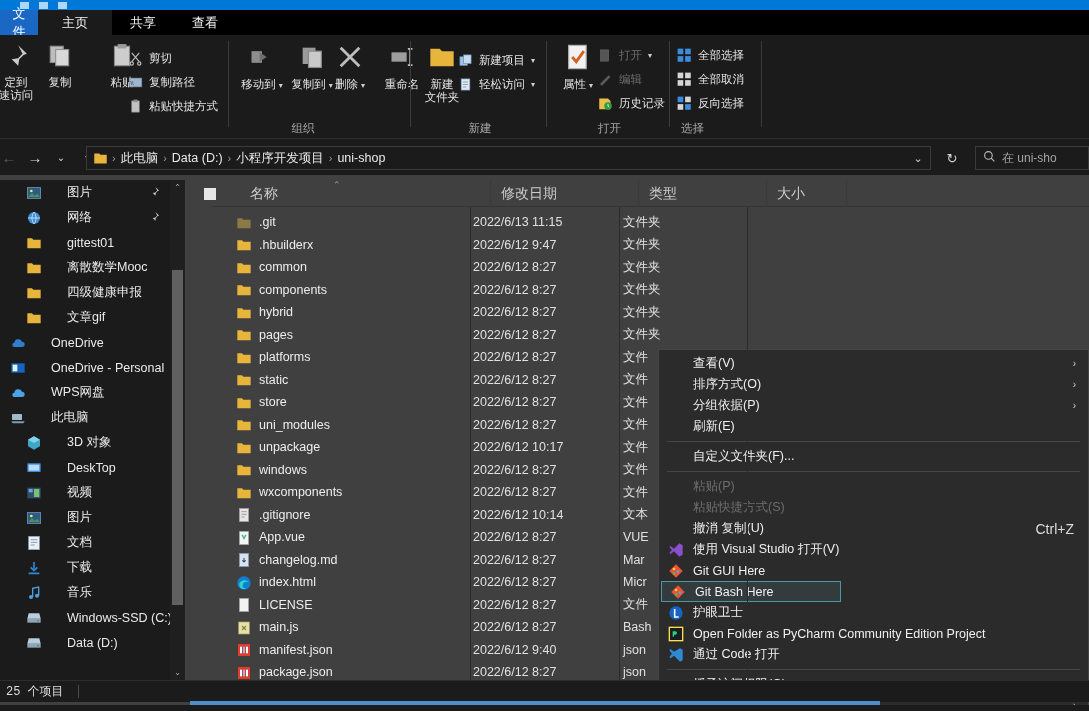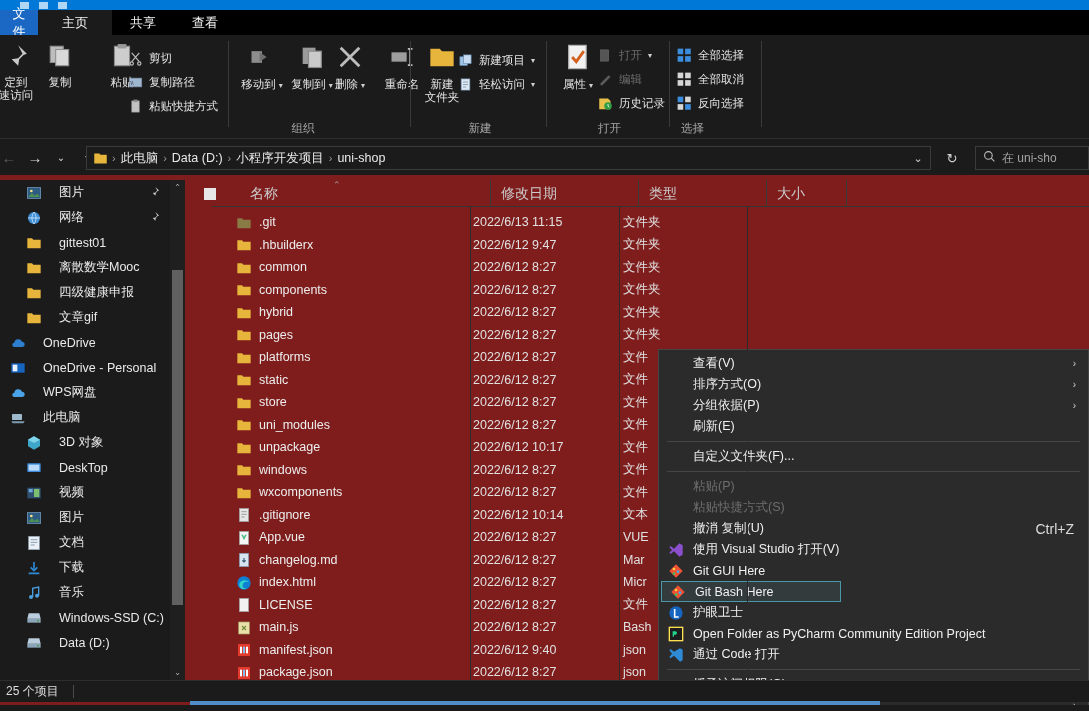--- a/index.html
+++ b/index.html
@@ -3,21 +3,21 @@
 <meta charset="utf-8">
 <style>
   * { box-sizing: border-box; margin: 0; padding: 0; }
   html, body {
     width: 1089px; height: 711px;
     background: #1b1b1b;
     font-family: "Liberation Sans", "DejaVu Sans", sans-serif;
     overflow: hidden;
     color: #e8e8e8;
   }
-  #app { position: relative; width: 1089px; height: 711px; background: #7f1d1d; }
+  #app { position: relative; width: 1089px; height: 711px; background: #404040; }
 
   
   .titlebar {
     position: absolute; left: 0; top: 0; width: 1089px; height: 10px;
     background: #0078d7;
   }
   .titlebar-icons {
     position: absolute; left: 20px; top: 0; height: 10px; display: flex; gap: 10px;
     align-items: center;
   }
@@ -88,21 +88,21 @@
     gap: 6px; padding: 0 7px; overflow: hidden;
   }
   .searchbox .sp { font-size: 12px; color: #a4a4a4; white-space: nowrap; }
 
   
   .sidebar {
     position: absolute; left: 0; top: 180px; width: 170px; height: 500px;
     overflow: hidden; background: #1b1b1b;
   }
   .sb-item {
-    height: 25px; display: flex; align-items: center; gap: 17px; padding-left: 10px;
+    height: 25px; display: flex; align-items: center; gap: 25px; padding-left: 10px;
     font-size: 12.5px; color: #eaeaea; white-space: nowrap; position: relative;
   }
   .sb-item.lvl1 { padding-left: 10px; }
   .sb-item.lvl2 { padding-left: 26px; }
   .sb-ico { width: 16px; height: 16px; flex: 0 0 16px; position: relative; }
   .pin { position: absolute; right: 10px; font-size: 10px; color: #c9c9c9; transform: rotate(45deg); }
 
   .sb-scroll {
     position: absolute; left: 170px; top: 180px; width: 15px; height: 500px;
     background: #1f1f1f;
@@ -132,20 +132,21 @@
   .fico { width: 15px; height: 15px; flex: 0 0 15px; position: relative; }
 
   .colline { position: absolute; top: 207px; width: 1px; height: 473px; background: #2b2b2b; }
 
   
   .statusbar {
     position: absolute; left: 0; top: 680px; width: 1089px; height: 22px;
     background: #1b1b1b; border-top: 1px solid #2d2d2d;
     display: flex; align-items: center; padding-left: 6px; font-size: 12px; color: #dcdcdc;
     gap: 14px;
+    font-family: Liberation Mono, monospace;
   }
   .sb-divider { width: 1px; height: 13px; background: #4a4a4a; }
   .hbar { position: absolute; left: 190px; top: 701px; width: 690px; height: 4px; background: #4f8ec9; }
   .bottomline { position: absolute; left: 0; top: 705px; width: 1089px; height: 6px; background:#1b1b1b; }
 
   
   .ctxmenu {
     position: absolute; left: 658px; top: 349px; width: 431px; height: 362px;
     background: #2b2b2b; border: 1px solid #454545;
     padding: 3px 0; font-size: 12.5px; color: #f0f0f0;

